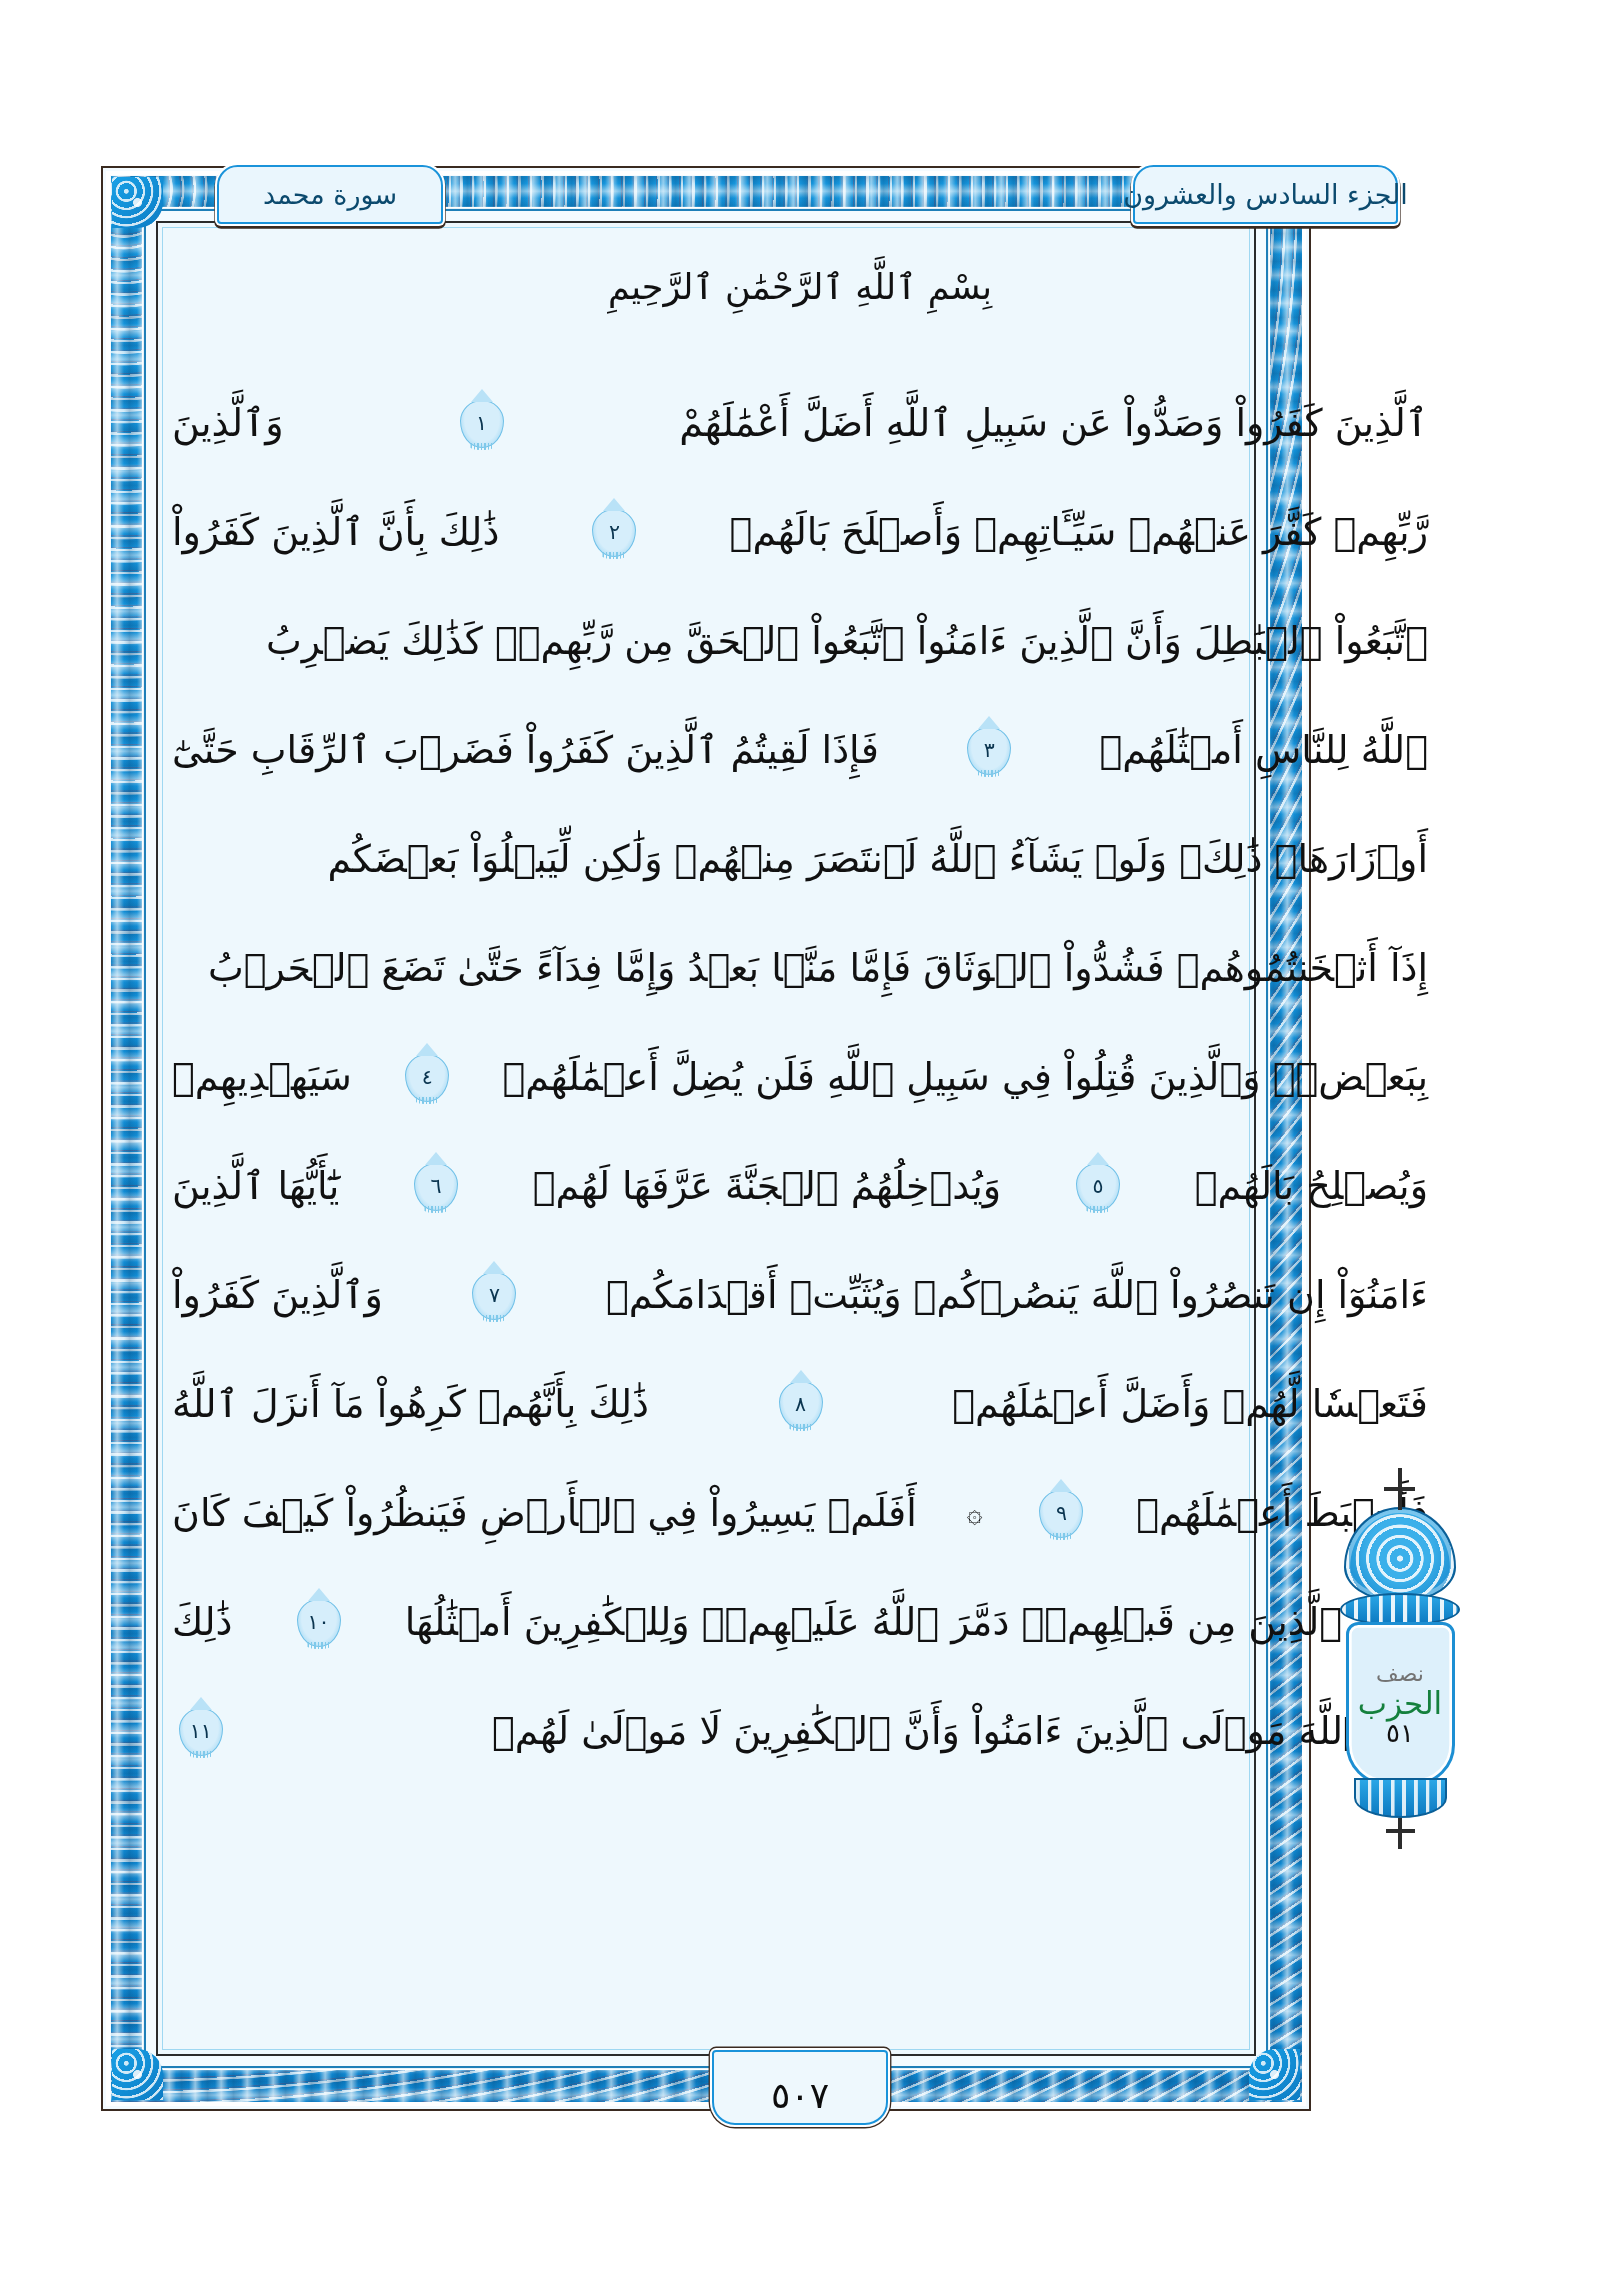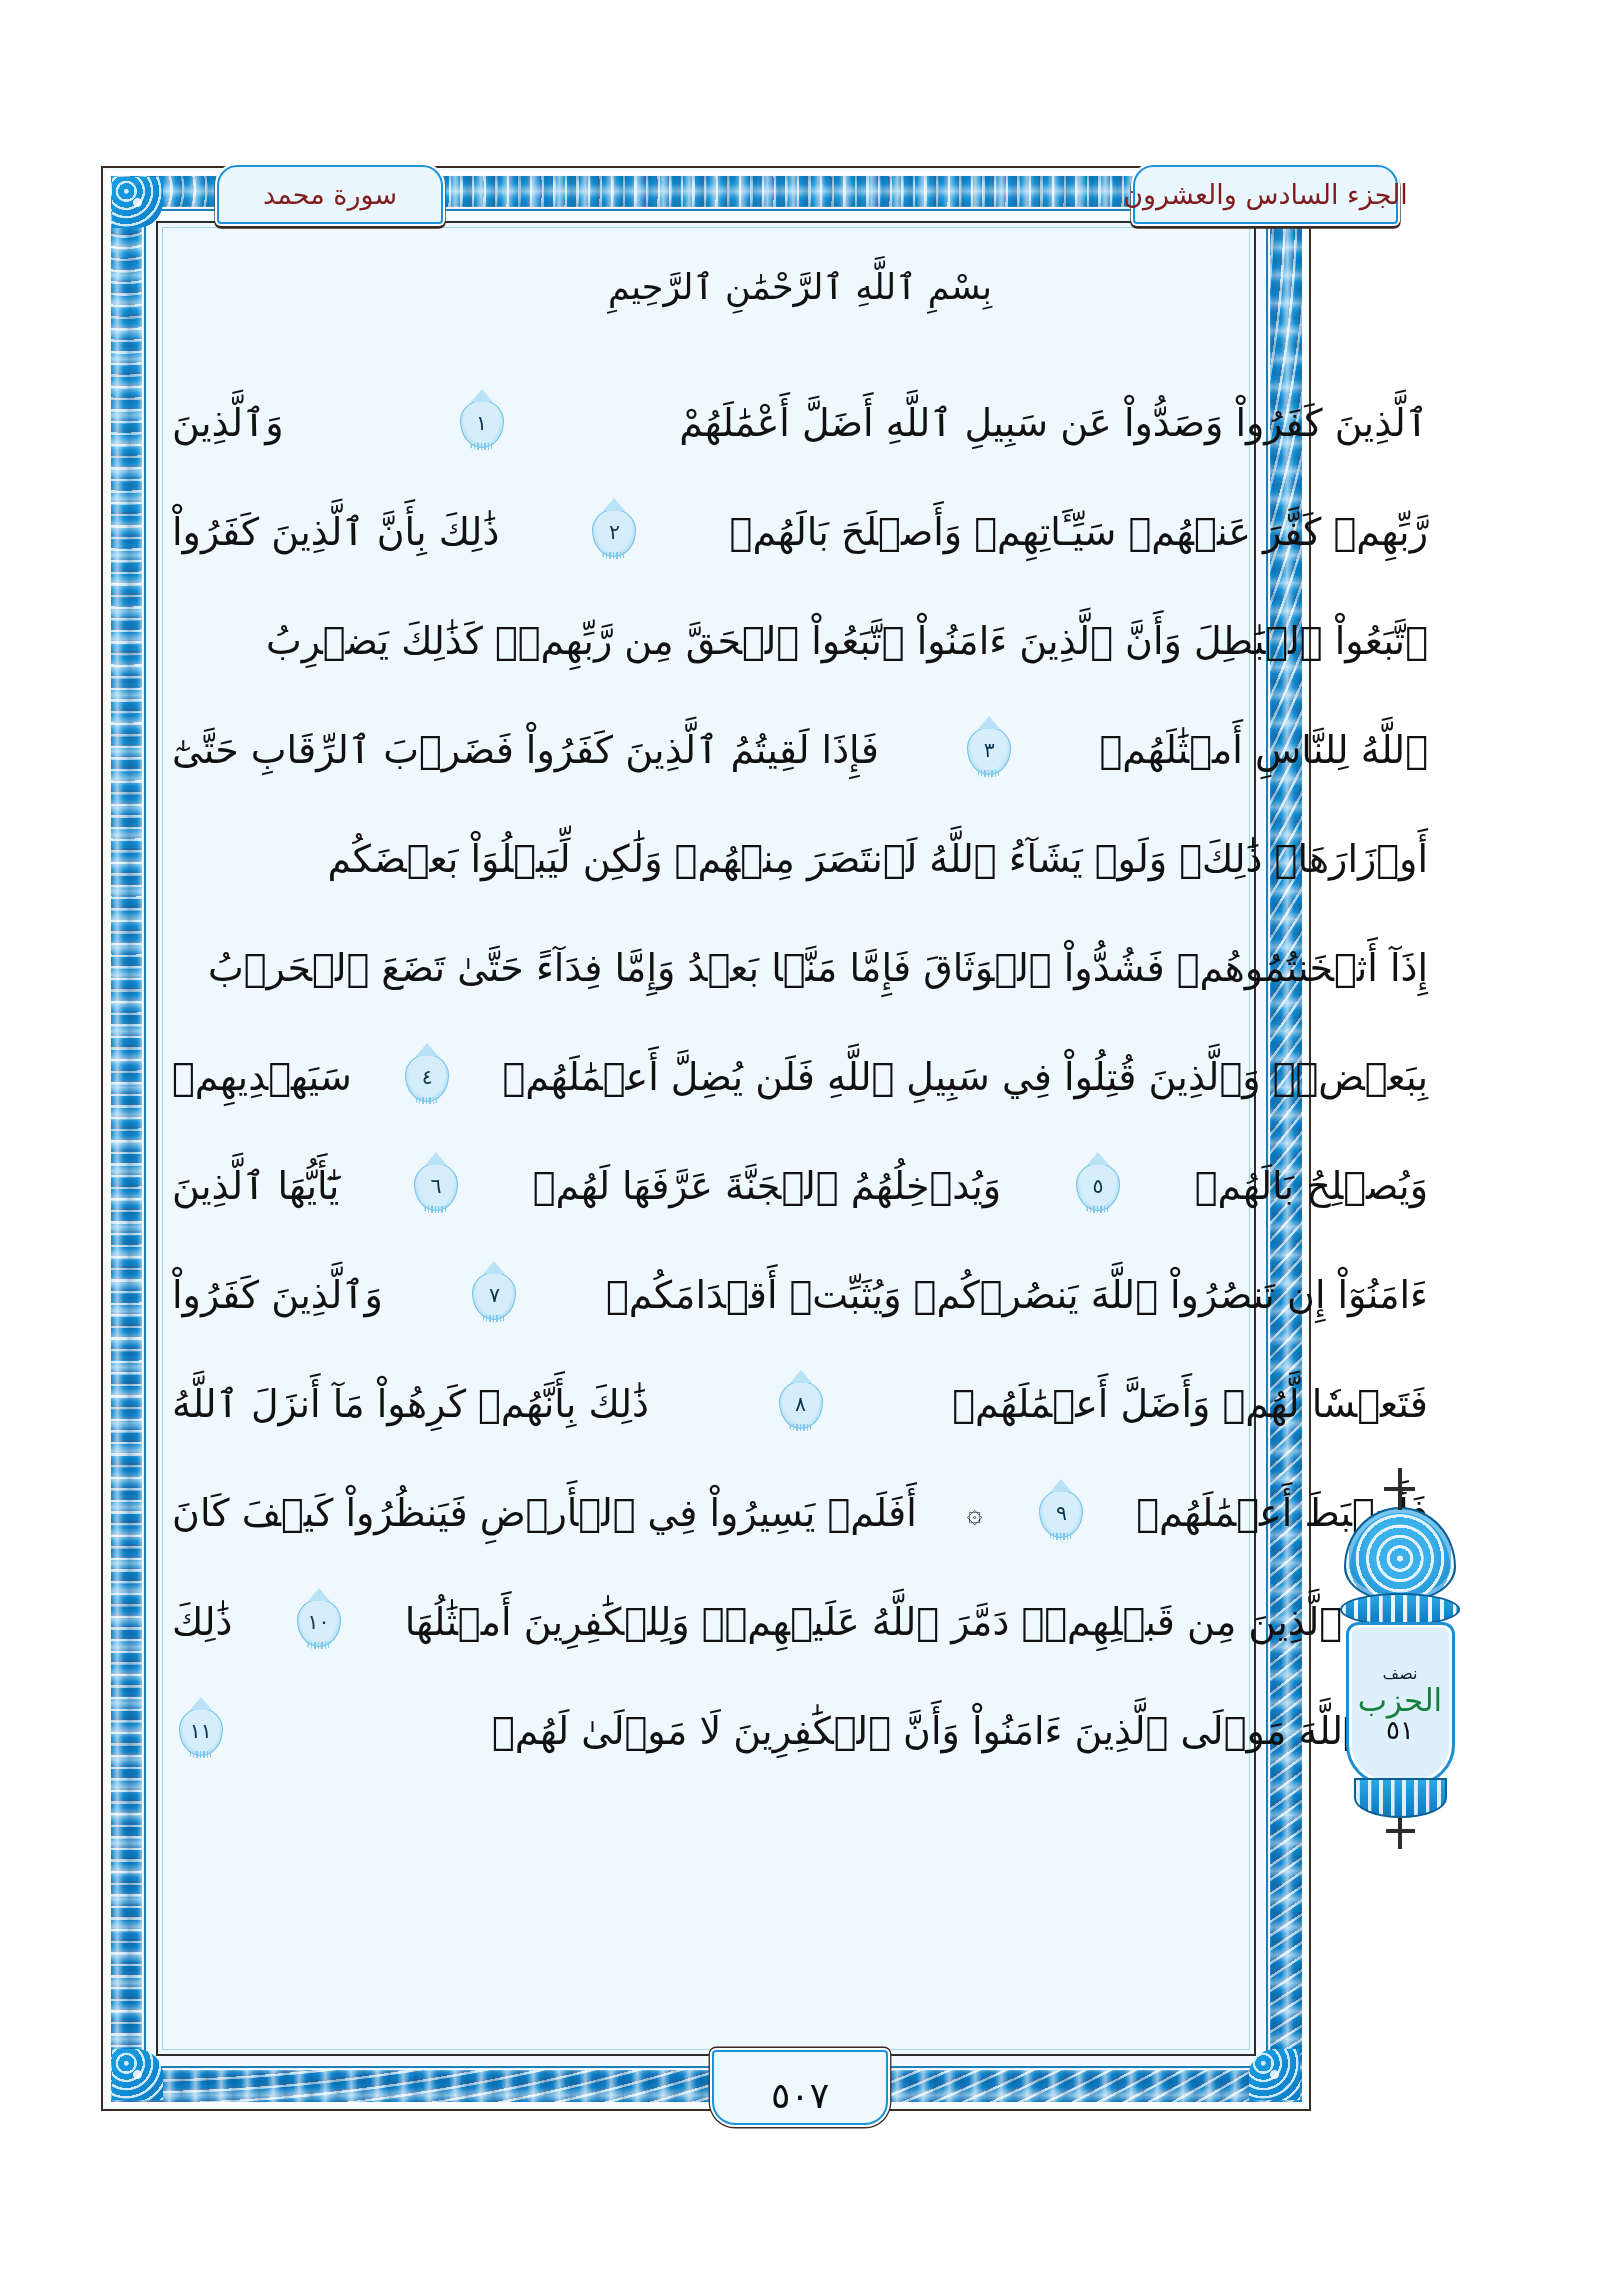--- a/index.html
+++ b/index.html
@@ -132,21 +132,21 @@
     z-index: 20;
     padding: 0 16.4px;
     box-sizing: border-box;
   }
   .cartouche-juz  { right: 202px; width: 265px; text-align: right; }
   .cartouche-sura { left: 217px;  width: 226px; }
 
   .header-text {
     font-family: "DejaVu Sans", "Liberation Sans", sans-serif;
     font-size: 27px;
-    color: #7f1d1d;
+    color: #0c4a6e;
     white-space: nowrap;
     line-height: 1;
     direction: rtl;
   }
 
   
   .bismillah-row {
     position: absolute;
     left: 0;
     right: 0;
@@ -306,21 +306,21 @@
     border: 3.4px solid #1d8fd3;
     border-radius: 12.3px 12.3px 40px 40px;
     box-shadow: inset 0 0 0 2.7px #ffffff;
     display: flex;
     flex-direction: column;
     align-items: center;
     justify-content: center;
     gap: 1.4px;
     direction: rtl;
   }
-  .hizb-nisf  { font-size: 16px; color: #0f172a; }
+  .hizb-nisf  { font-size: 22px; color: #737373; }
   .hizb-word  { font-size: 31px; color: #15803d; line-height: 1; }
   .hizb-num   { font-size: 26px; color: #101010; line-height: 1; }
   .hizb-foot {
     width: 89px;
     height: 36px;
     margin-top: -6.8px;
     border-radius: 0 0 50% 50%;
     background:
       repeating-linear-gradient(90deg,
         rgba(255,255,255,0.85) 0 3.4px, rgba(0,0,0,0) 4.1px 11.6px),

